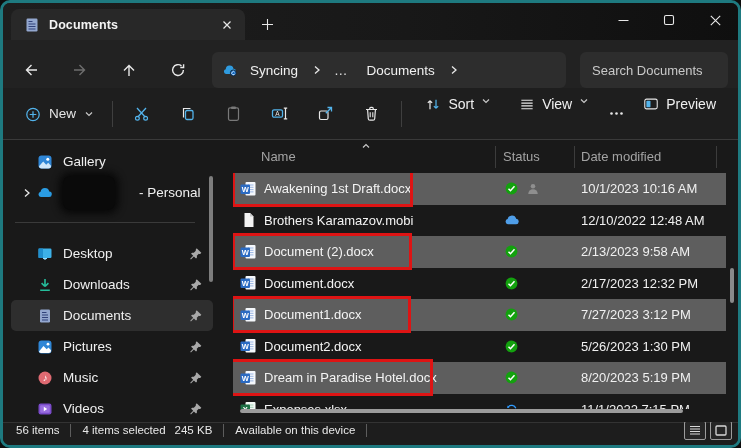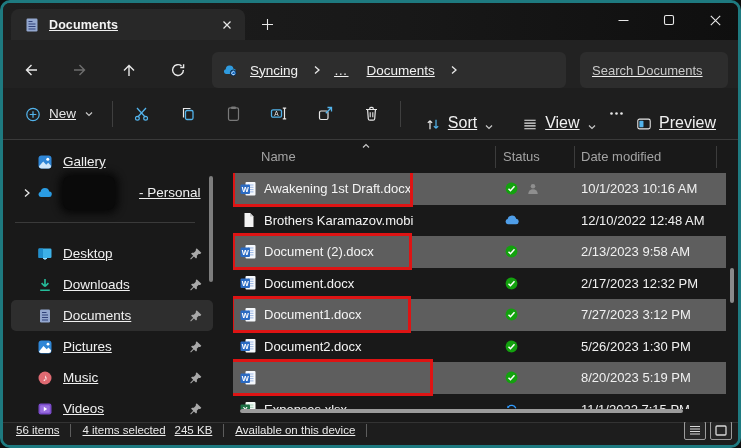--- a/index.html
+++ b/index.html
@@ -6,21 +6,21 @@
   body {
     background: #0d0d0d;
     font-family: "Liberation Sans", "DejaVu Sans", sans-serif;
     color: #f0f0f0;
     -webkit-font-smoothing: antialiased;
   }
   .window {
     position: relative; width: 741px; height: 448px;
     border: 3px solid #1e7a80; border-radius: 10px;
     background: #191919; overflow: hidden;
-    display: flex; flex-direction: column; text-decoration: underline;
+    display: flex; flex-direction: column;
   }
   
   .titlebar {
     height: 37px; flex: 0 0 37px; position: relative;
     background: linear-gradient(90deg,#1e1e1e 0%,#181818 55%,#0f0f0f 100%);
     display: flex; align-items: flex-end;
   }
   .tab {
     margin-left: 8px; width: 234px; height: 31px;
     background: #282828; border-radius: 8px 8px 0 0;
@@ -65,22 +65,22 @@
   }
   .tool-new {
     display: flex; align-items: center; gap: 8px; height: 36px;
     padding: 0 12px; border-radius: 5px; font-size: 13.5px; color: #e5e5e5;
     background: transparent; border: 0;
   }
   .tool-divider { width: 1px; height: 26px; background: #3f3f3f; margin: 0 6px; }
   .tool-btn { width: 44px; height: 36px; border-radius: 5px; margin: 0 1px; }
   .tool-btn.disabled { opacity: .45; }
   .tool-drop {
-    display: flex; align-items: flex-end; gap: 7px; height: 36px;
-    padding: 0 10px; border-radius: 5px; font-size: 16px; color: #f0f0f0;
+    display: flex; align-items: flex-start; gap: 7px; height: 36px;
+    padding: 0 10px; border-radius: 5px; font-size: 14px; color: #f0f0f0;
     background: transparent; border: 0; margin-left: 8px;
   }
   .tool-preview { margin-left: auto; }
   
   .body { flex: 1; display: flex; min-height: 0; background: #191919; position: relative; }
   
   .sidebar { width: 230px; flex: 0 0 230px; position: relative; padding-top: 6px; }
   .side-item {
     height: 31px; margin: 0 20px 0 8px; border-radius: 5px;
     display: flex; align-items: center; padding: 0 10px 0 6px; gap: 0;
@@ -639,20 +639,21 @@
             <div class="anno-box" style="left:-3px;width:203px;border-color:#de1414"></div>
             <div class="cell-name">
               <span>
                 <svg width="17" height="16" viewBox="0 0 17 16">
                   <rect x="5.5" y="1" width="10" height="13.5" rx="1" fill="#f5f8fc"></rect>
                   <path d="M8 4h5.5M8 6.3h5.5M8 8.6h5.5M8 10.9h5.5" stroke="#9ab6e4" stroke-width="1" fill="none"></path>
                   <rect x="0.5" y="3.5" width="9.5" height="9.5" rx="1" fill="#2b6bc3"></rect>
                   <text x="5.2" y="10.7" font-size="7.5" font-weight="bold" fill="#fff" text-anchor="middle" font-family="inherit">W</text>
                 </svg>
               </span>
+              <span>Dream in Paradise Hotel.docx</span>
             </div>
             <div class="cell-status">
               <span>
                 <svg width="15" height="15" viewBox="0 0 16 16">
                   <circle cx="8" cy="8" r="6.3" fill="#13a10e"></circle>
                   <path d="M4.8 8.3l2.1 2.1 4.3-4.8" stroke="#fff" stroke-width="1.6" fill="none"></path>
                 </svg>
               </span>
             </div>
             <div class="cell-date">8/20/2023 5:19 PM</div>

